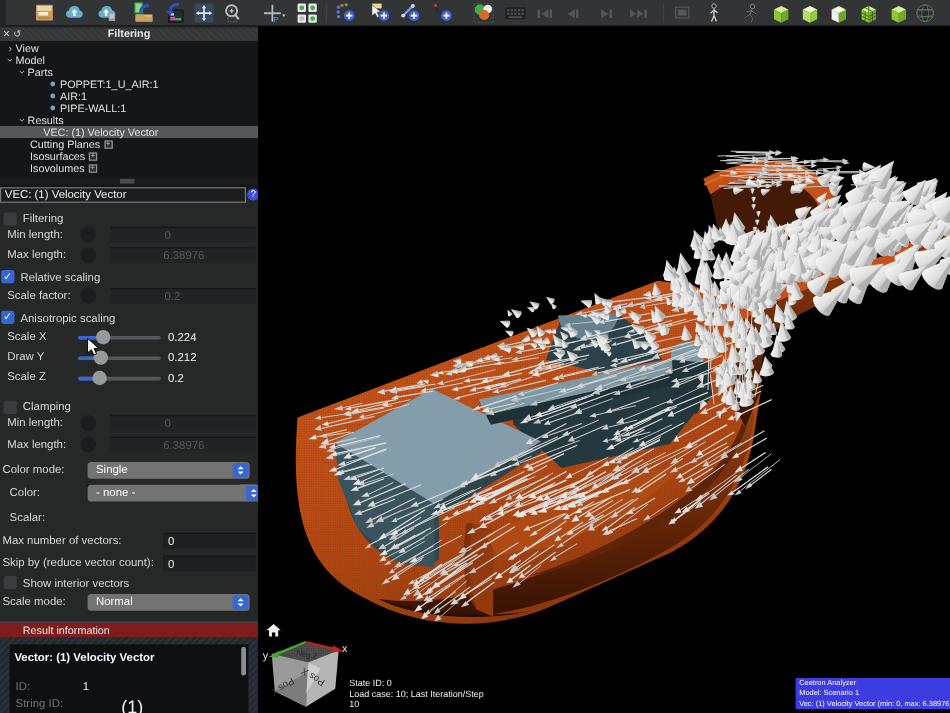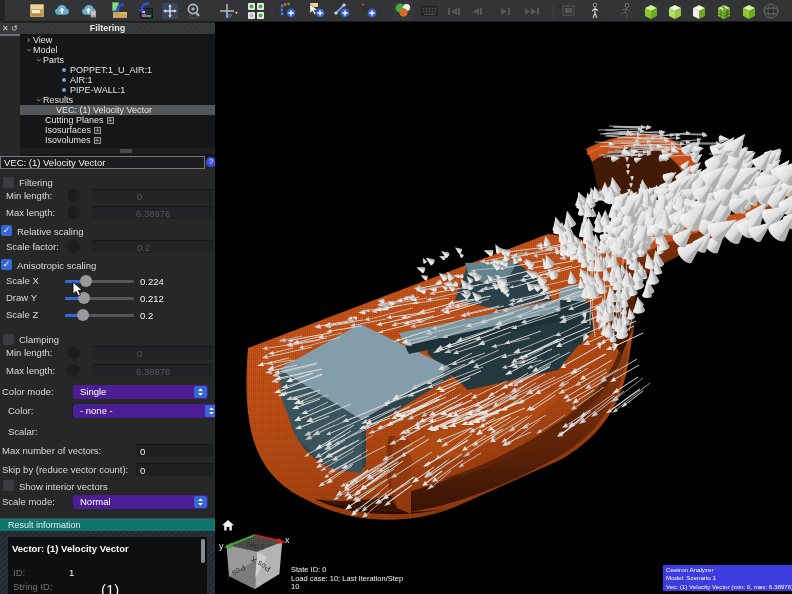--- a/index.html
+++ b/index.html
@@ -4,31 +4,31 @@
 <style>
 html,body{margin:0;padding:0;width:792px;height:594px;overflow:hidden;background:#000;
 font-family:"Liberation Sans",sans-serif;}
 *{box-sizing:border-box;}
 #toolbar{position:absolute;left:0;top:0;width:792px;height:22px;background:#323435;border-bottom:1px solid #1a1a1a;}
 #panel{position:absolute;left:0;top:22px;width:215px;height:572px;background:#262828;color:#dcdcdc;}
 #vp{position:absolute;left:215px;top:22px;width:577px;height:572px;background:#000;}
 .ttl{position:absolute;left:0;width:215px;height:11px;
 background:repeating-linear-gradient(45deg,#393c3d 0 2px,#343637 2px 4px);
 color:#e8e8e8;font-size:9px;line-height:11px;text-align:center;font-weight:bold;}
-.row{position:absolute;left:0;width:215px;height:10px;font-size:9px;line-height:10px;color:#e2e2e2;white-space:nowrap;margin-left:20px;}
+.row{position:absolute;left:0;width:215px;height:10px;font-size:9px;line-height:10px;color:#e2e2e2;white-space:nowrap;}
 .chev{display:inline-block;color:#b4b4b4;font-size:9px;width:9px;text-align:center;}.chevd{transform:rotate(90deg);}
 .blt{display:inline-block;width:4px;height:4px;border-radius:50%;background:#7aa0c8;margin:0 4px 1px 0;vertical-align:middle;}
 .pbox{display:inline-block;width:7px;height:7px;border:1px solid #909294;color:#c0c0c0;font-size:7px;line-height:5px;text-align:center;vertical-align:middle;margin-left:3px;background:#2e3031;}
 .lab{position:absolute;font-size:9.5px;color:#d8d8d8;line-height:10px;white-space:nowrap;}
 .cb{position:absolute;width:11px;height:11px;border-radius:2px;background:#3a3d3f;}
 .cbc{position:absolute;width:11px;height:11px;border-radius:2px;background:#3667d6;color:#fff;font-size:9px;line-height:11px;text-align:center;}
 .fld{position:absolute;height:13px;background:#212324;border-top:1px solid #151617;font-size:9.5px;color:#55585a;line-height:13px;}
 .fldw{position:absolute;height:13px;background:#1d1f20;border-top:1px solid #141516;font-size:9.5px;color:#f2f2f2;line-height:13px;}
 .knob{position:absolute;width:13px;height:13px;border-radius:50%;background:#1b1d1e;}
-.dd{position:absolute;height:14px;background:#4c1d95;border-radius:3px;color:#fff;font-size:9.5px;line-height:14px;padding-left:7px;}
+.dd{position:absolute;height:14px;background:#737373;border-radius:3px;color:#fff;font-size:9.5px;line-height:14px;padding-left:7px;}
 .ddb{position:absolute;right:1px;top:1px;width:13px;height:12px;border-radius:2px;background:#3667d6;}
 .val{position:absolute;font-size:9.5px;color:#f2f2f2;line-height:11px;}
 .track{position:absolute;height:3px;background:#55585b;border-radius:2px;}
 .tfill{position:absolute;height:3px;background:#3667d6;border-radius:2px;}
 .sknob{position:absolute;width:12px;height:12px;border-radius:50%;background:#97999b;}
 </style>
 </head>
 <body>
 <div id="toolbar">
 <svg width="792" height="22" style="position:absolute;left:0;top:0;">
@@ -325,21 +325,21 @@
     <div class="fldw" style="left:136px;top:422px;width:77px;padding-left:4px;">0</div>
   <div class="lab" style="left:2px;top:443px;">Skip by (reduce vector count):</div>
     <div class="fldw" style="left:136px;top:441px;width:77px;padding-left:4px;">0</div>
   <div class="cb" style="left:3px;top:458px;"></div>
     <div class="lab" style="left:19px;top:460px;">Show interior vectors</div>
   <div class="lab" style="left:2px;top:475px;">Scale mode:</div>
     <div class="dd" style="left:73px;top:473px;width:135px;">Normal<span class="ddb"><svg width="13" height="12">
           <path d="M6.5 2.5 L9 5 L4 5 Z M6.5 9.5 L9 7 L4 7 Z" fill="#fff"></path>
         </svg></span></div>
 
-  <div style="position:absolute;left:0;top:496px;width:238px;height:13px;background:#0f766e;border-top:1px solid #454748;color:#e8e8e8;font-size:9px;line-height:13px;padding-left:8px;">Result information</div>
+  <div style="position:absolute;left:0;top:496px;width:238px;height:13px;background:#7f1d1d;border-top:1px solid #454748;color:#e8e8e8;font-size:9px;line-height:13px;padding-left:19px;">Result information</div>
   <div style="position:absolute;left:0;top:509px;width:215px;height:63px;background:repeating-linear-gradient(135deg,#2b3138 0 2px,#232930 2px 4px);"></div>
   <div style="position:absolute;left:8px;top:515px;width:199px;height:71px;background:#0e0f10;overflow:hidden;">
     <div style="position:absolute;left:4px;top:6px;font-size:9.5px;font-weight:bold;color:#fafafa;">Vector: (1) Velocity Vector</div>
     <div style="position:absolute;left:5px;top:30px;font-size:9.5px;color:#6f7375;">ID:</div>
     <div style="position:absolute;left:61px;top:30px;font-size:9.5px;color:#f0f0f0;">1</div>
     <div style="position:absolute;left:5px;top:44px;font-size:9.5px;color:#6f7375;">String ID:</div>
     <div style="position:absolute;left:61px;top:44px;font-size:15px;color:#f0f0f0;margin-left:32px;">(1) VELOCITY_VECTOR_N</div>
     <div style="position:absolute;right:2px;top:2px;width:4px;height:24px;background:#8a8d8f;border-radius:2px;"></div>
   </div>
   <svg width="12" height="17" style="position:absolute;left:72px;top:259px;z-index:5;">

